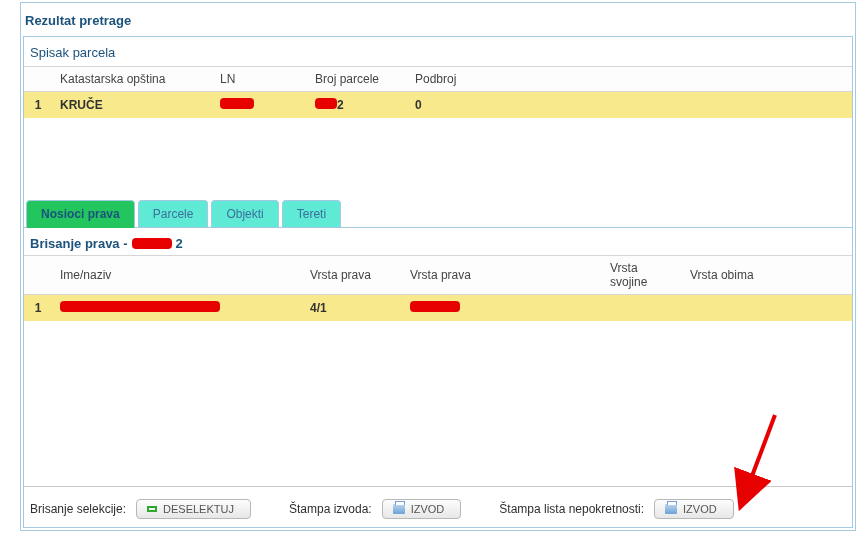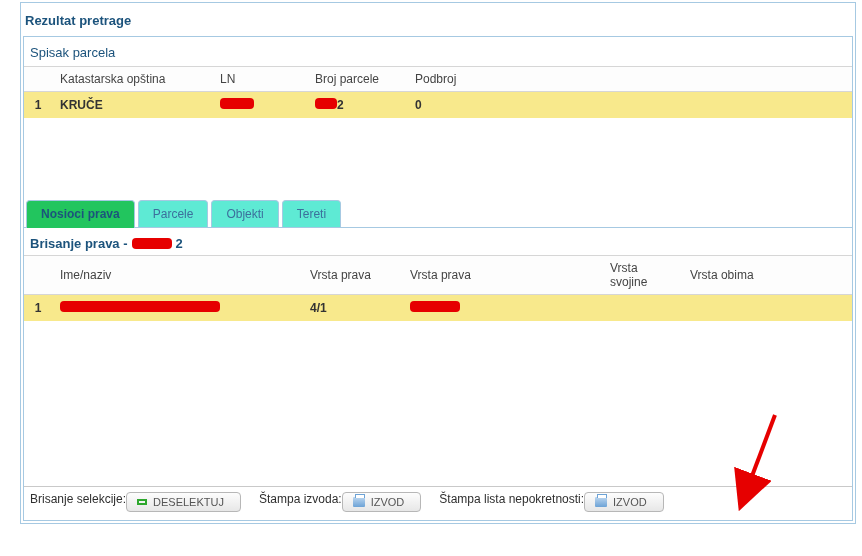--- a/index.html
+++ b/index.html
@@ -104,23 +104,24 @@
       font-size: 13px;
       padding: 8px 6px 4px 6px;
       display: flex;
       align-items: center;
       gap: 4px;
     }
     .spacer2 { height: 165px; }
 
     .footer-bar {
       border-top: 1px solid #c9c9c9;
-      padding: 5px 6px 8px 6px;
+      padding: 12px 6px 8px 6px;
       display: flex;
-      align-items: flex-start;
+      align-items: center;
+      gap: 10px;
       color: #2f2f2f;
       font-size: 12px;
     }
     .footer-bar .gap { flex: 0 0 18px; }
     .pill-btn {
       border: 1px solid #b7b7b7;
       border-radius: 4px;
       background: linear-gradient(#fdfdfd, #e7e7e7);
       padding: 3px 16px 3px 10px;
       color: #555;

